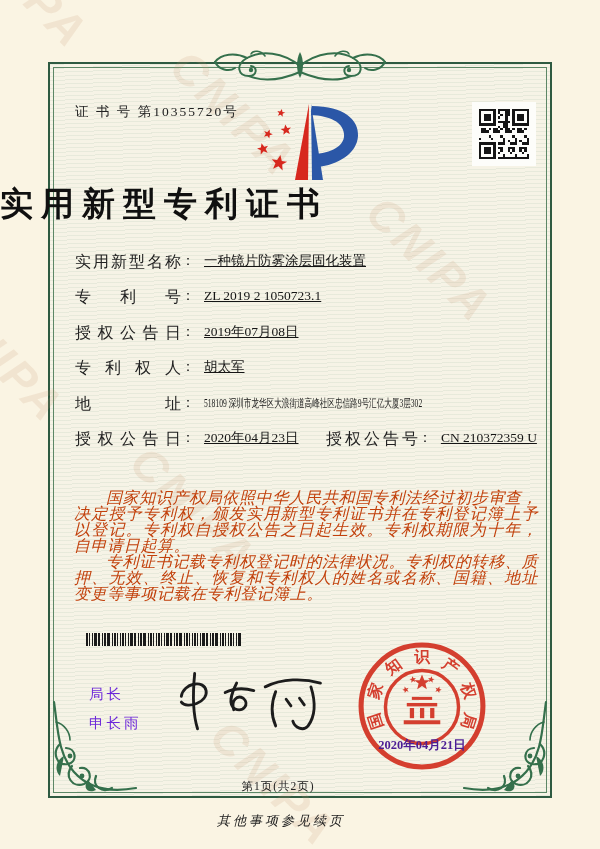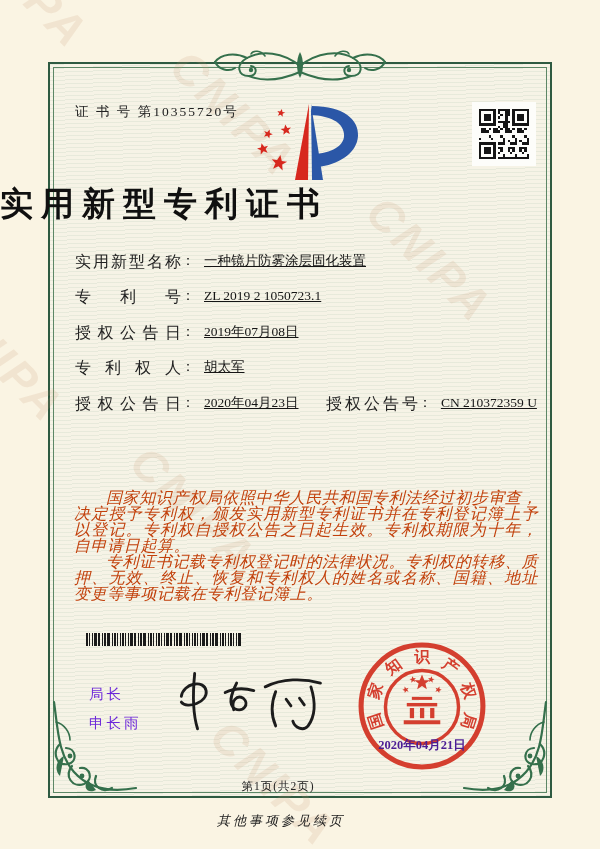--- a/index.html
+++ b/index.html
@@ -261,20 +261,23 @@
       <div class="frow">
         <span class="flabel">专利号</span><span class="fcolon">：</span><span class="fvalue">ZL 2019 2 1050723.1</span>
       </div>
       <div class="frow">
         <span class="flabel">授权公告日</span><span class="fcolon">：</span><span class="fvalue">2019年07月08日</span>
       </div>
       <div class="frow">
         <span class="flabel">专利权人</span><span class="fcolon">：</span><span class="fvalue">胡太军</span>
       </div>
       <div class="frow">
+        <span class="flabel">地址</span><span class="fcolon">：</span><span class="fvalue-addr">518109 深圳市龙华区大浪街道高峰社区忠信路9号汇亿大厦3层302</span>
+      </div>
+      <div class="frow">
         <span><span class="flabel">授权公告日</span><span class="fcolon">：</span><span class="fvalue">2020年04月23日</span></span>
         <span class="g2"><span class="flabel">授权公告号</span><span class="fcolon">：</span><span class="fvalue">CN 210372359 U</span></span>
       </div>
     </div>
 
     <div class="body-text">
       <p>国家知识产权局依照中华人民共和国专利法经过初步审查，决定授予专利权，颁发实用新型专利证书并在专利登记簿上予以登记。专利权自授权公告之日起生效。专利权期限为十年，自申请日起算。</p>
       <p>专利证书记载专利权登记时的法律状况。专利权的转移、质押、无效、终止、恢复和专利权人的姓名或名称、国籍、地址变更等事项记载在专利登记簿上。</p>
     </div>
 

